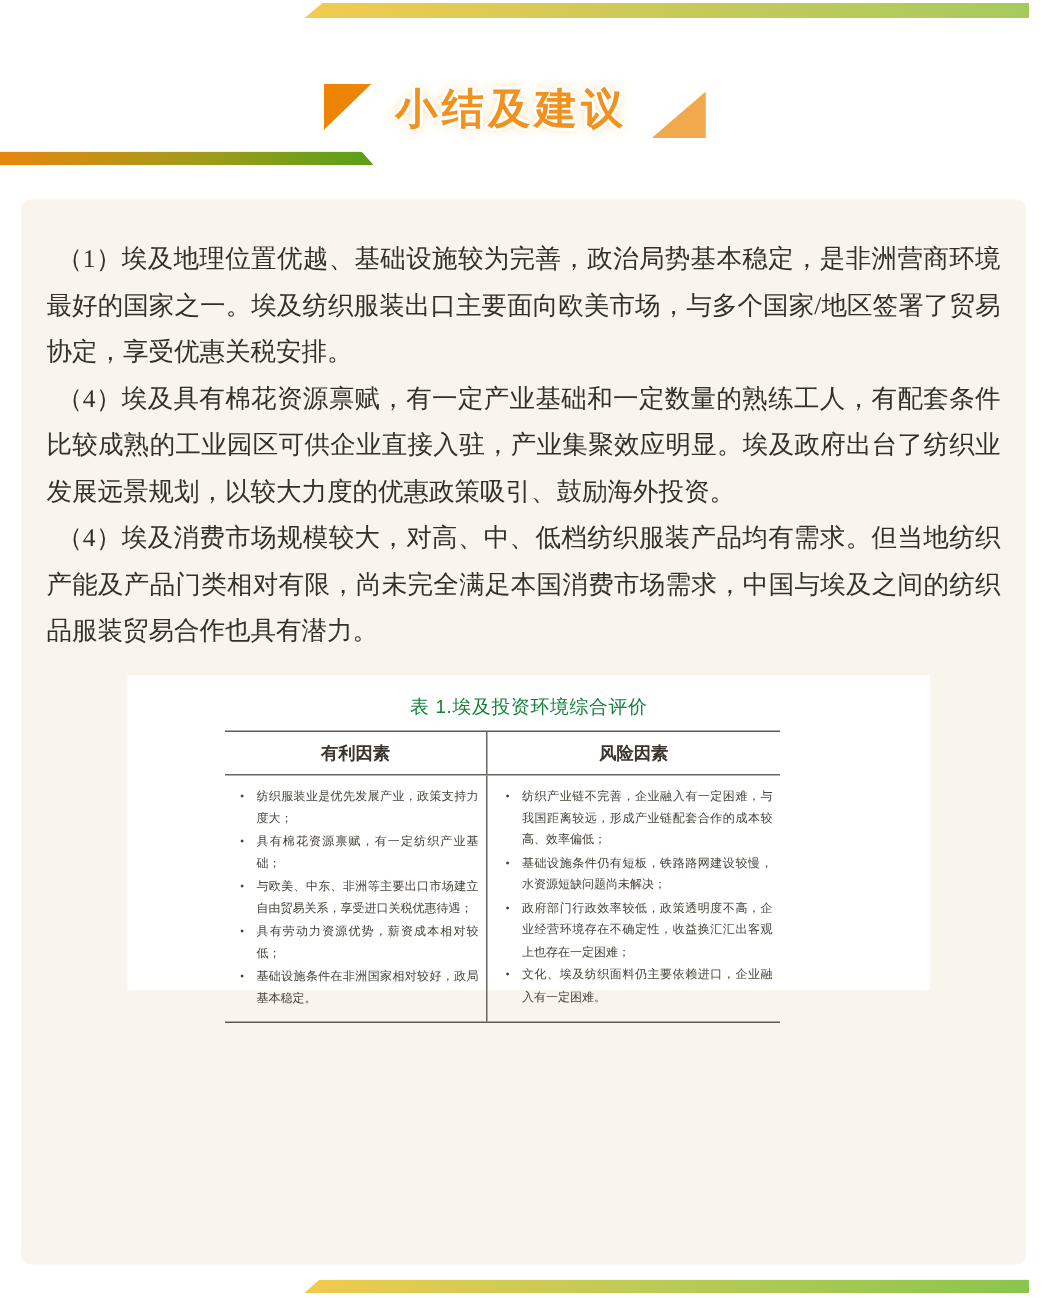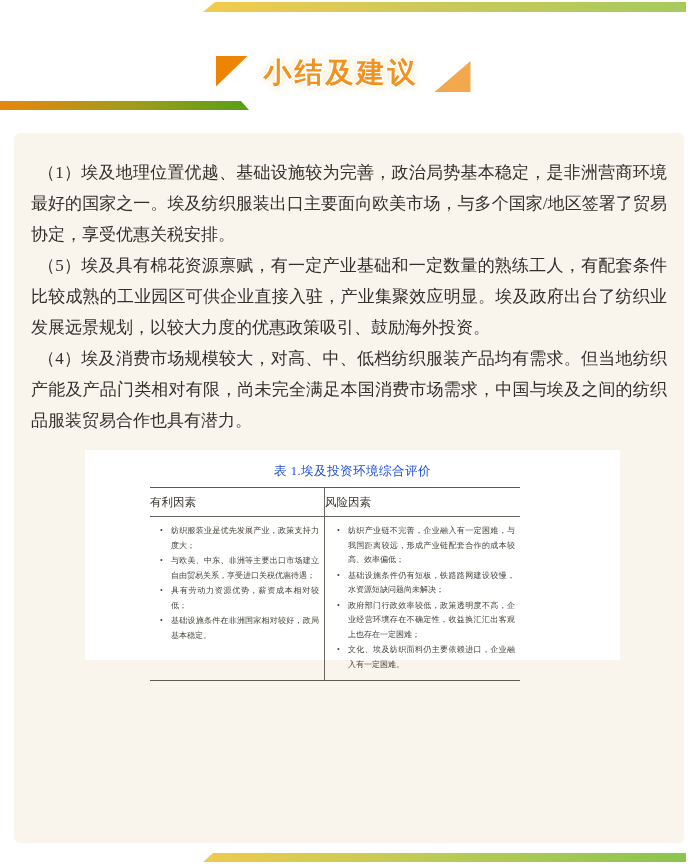--- a/index.html
+++ b/index.html
@@ -56,31 +56,31 @@
   .content p{
     margin:0;font-size:17px;line-height:31px;color:#33302b;
     text-align:justify;text-indent:7px;font-family:Liberation Serif, serif;
   }
   
   .table-card{
     width:535px;height:210px;margin:14px 0 0 54px;background:#ffffff;
     box-sizing:border-box;padding-top:13px;
   }
   .table-caption{
-    text-align:center;font-family:Liberation Serif, serif;
-    font-size:12.5px;color:#1d4ed8;letter-spacing:.5px;
+    text-align:center;font-family:Liberation Sans, sans-serif;
+    font-size:12.5px;color:#15803d;letter-spacing:.5px;
   }
   .eval-table{
     width:370px;margin:7px 0 0 65px;
     border-top:1.5px solid #5f5b54;border-bottom:1.5px solid #5f5b54;
   }
   .thead{display:flex;border-bottom:1px solid #6a665f;}
   .th{
-    box-sizing:border-box;padding:7px 0 6px;
-    font-family:"Liberation Serif",serif;font-weight:normal;
+    box-sizing:border-box;padding:7px 0 6px;text-align:center;
+    font-family:"Liberation Serif",serif;font-weight:bold;
     font-size:11.5px;color:#3a362f;
   }
   .th-fav{width:175px;border-right:1px solid #6a665f;}
   .th-risk{flex:1;}
   .tbody{display:flex;justify-content:space-between;}
   .factor-list{
     box-sizing:border-box;margin:0;list-style:none;
     padding:7px 5px 7px 8px;
   }
   .col-fav{width:175px;border-right:1px solid #6a665f;}
@@ -102,33 +102,34 @@
   <div class="header">
     <span class="tri tri-left"></span>
     <h1 class="title">小结及建议</h1>
     <span class="tri tri-right"></span>
   </div>
 
   <div class="bar bar-left"></div>
 
   <div class="content">
     <p>（1）埃及地理位置优越、基础设施较为完善，政治局势基本稳定，是非洲营商环境最好的国家之一。埃及纺织服装出口主要面向欧美市场，与多个国家/地区签署了贸易协定，享受优惠关税安排。</p>
-    <p>（5）埃及具有棉花资源禀赋，有一定产业基础和一定数量的熟练工人，有配套条件比较成熟的工业园区可供企业直接入驻，产业集聚效应明显。埃及政府出台了纺织业发展远景规划，以较大力度的优惠政策吸引、鼓励海外投资。</p>
+    <p>（4）埃及具有棉花资源禀赋，有一定产业基础和一定数量的熟练工人，有配套条件比较成熟的工业园区可供企业直接入驻，产业集聚效应明显。埃及政府出台了纺织业发展远景规划，以较大力度的优惠政策吸引、鼓励海外投资。</p>
     <p>（4）埃及消费市场规模较大，对高、中、低档纺织服装产品均有需求。但当地纺织产能及产品门类相对有限，尚未完全满足本国消费市场需求，中国与埃及之间的纺织品服装贸易合作也具有潜力。</p>
 
     <div class="table-card">
       <div class="table-caption">表 1.埃及投资环境综合评价</div>
       <div class="eval-table">
         <div class="thead">
           <div class="th th-fav">有利因素</div>
           <div class="th th-risk">风险因素</div>
         </div>
         <div class="tbody">
           <ul class="factor-list col-fav">
             <li>纺织服装业是优先发展产业，政策支持力度大；</li>
+            <li>具有棉花资源禀赋，有一定纺织产业基础；</li>
             <li>与欧美、中东、非洲等主要出口市场建立自由贸易关系，享受进口关税优惠待遇；</li>
             <li>具有劳动力资源优势，薪资成本相对较低；</li>
             <li>基础设施条件在非洲国家相对较好，政局基本稳定。</li>
           </ul>
           <ul class="factor-list col-risk">
             <li>纺织产业链不完善，企业融入有一定困难，与我国距离较远，形成产业链配套合作的成本较高、效率偏低；</li>
             <li>基础设施条件仍有短板，铁路路网建设较慢，水资源短缺问题尚未解决；</li>
             <li>政府部门行政效率较低，政策透明度不高，企业经营环境存在不确定性，收益换汇汇出客观上也存在一定困难；</li>
             <li>文化、埃及纺织面料仍主要依赖进口，企业融入有一定困难。</li>
           </ul>

